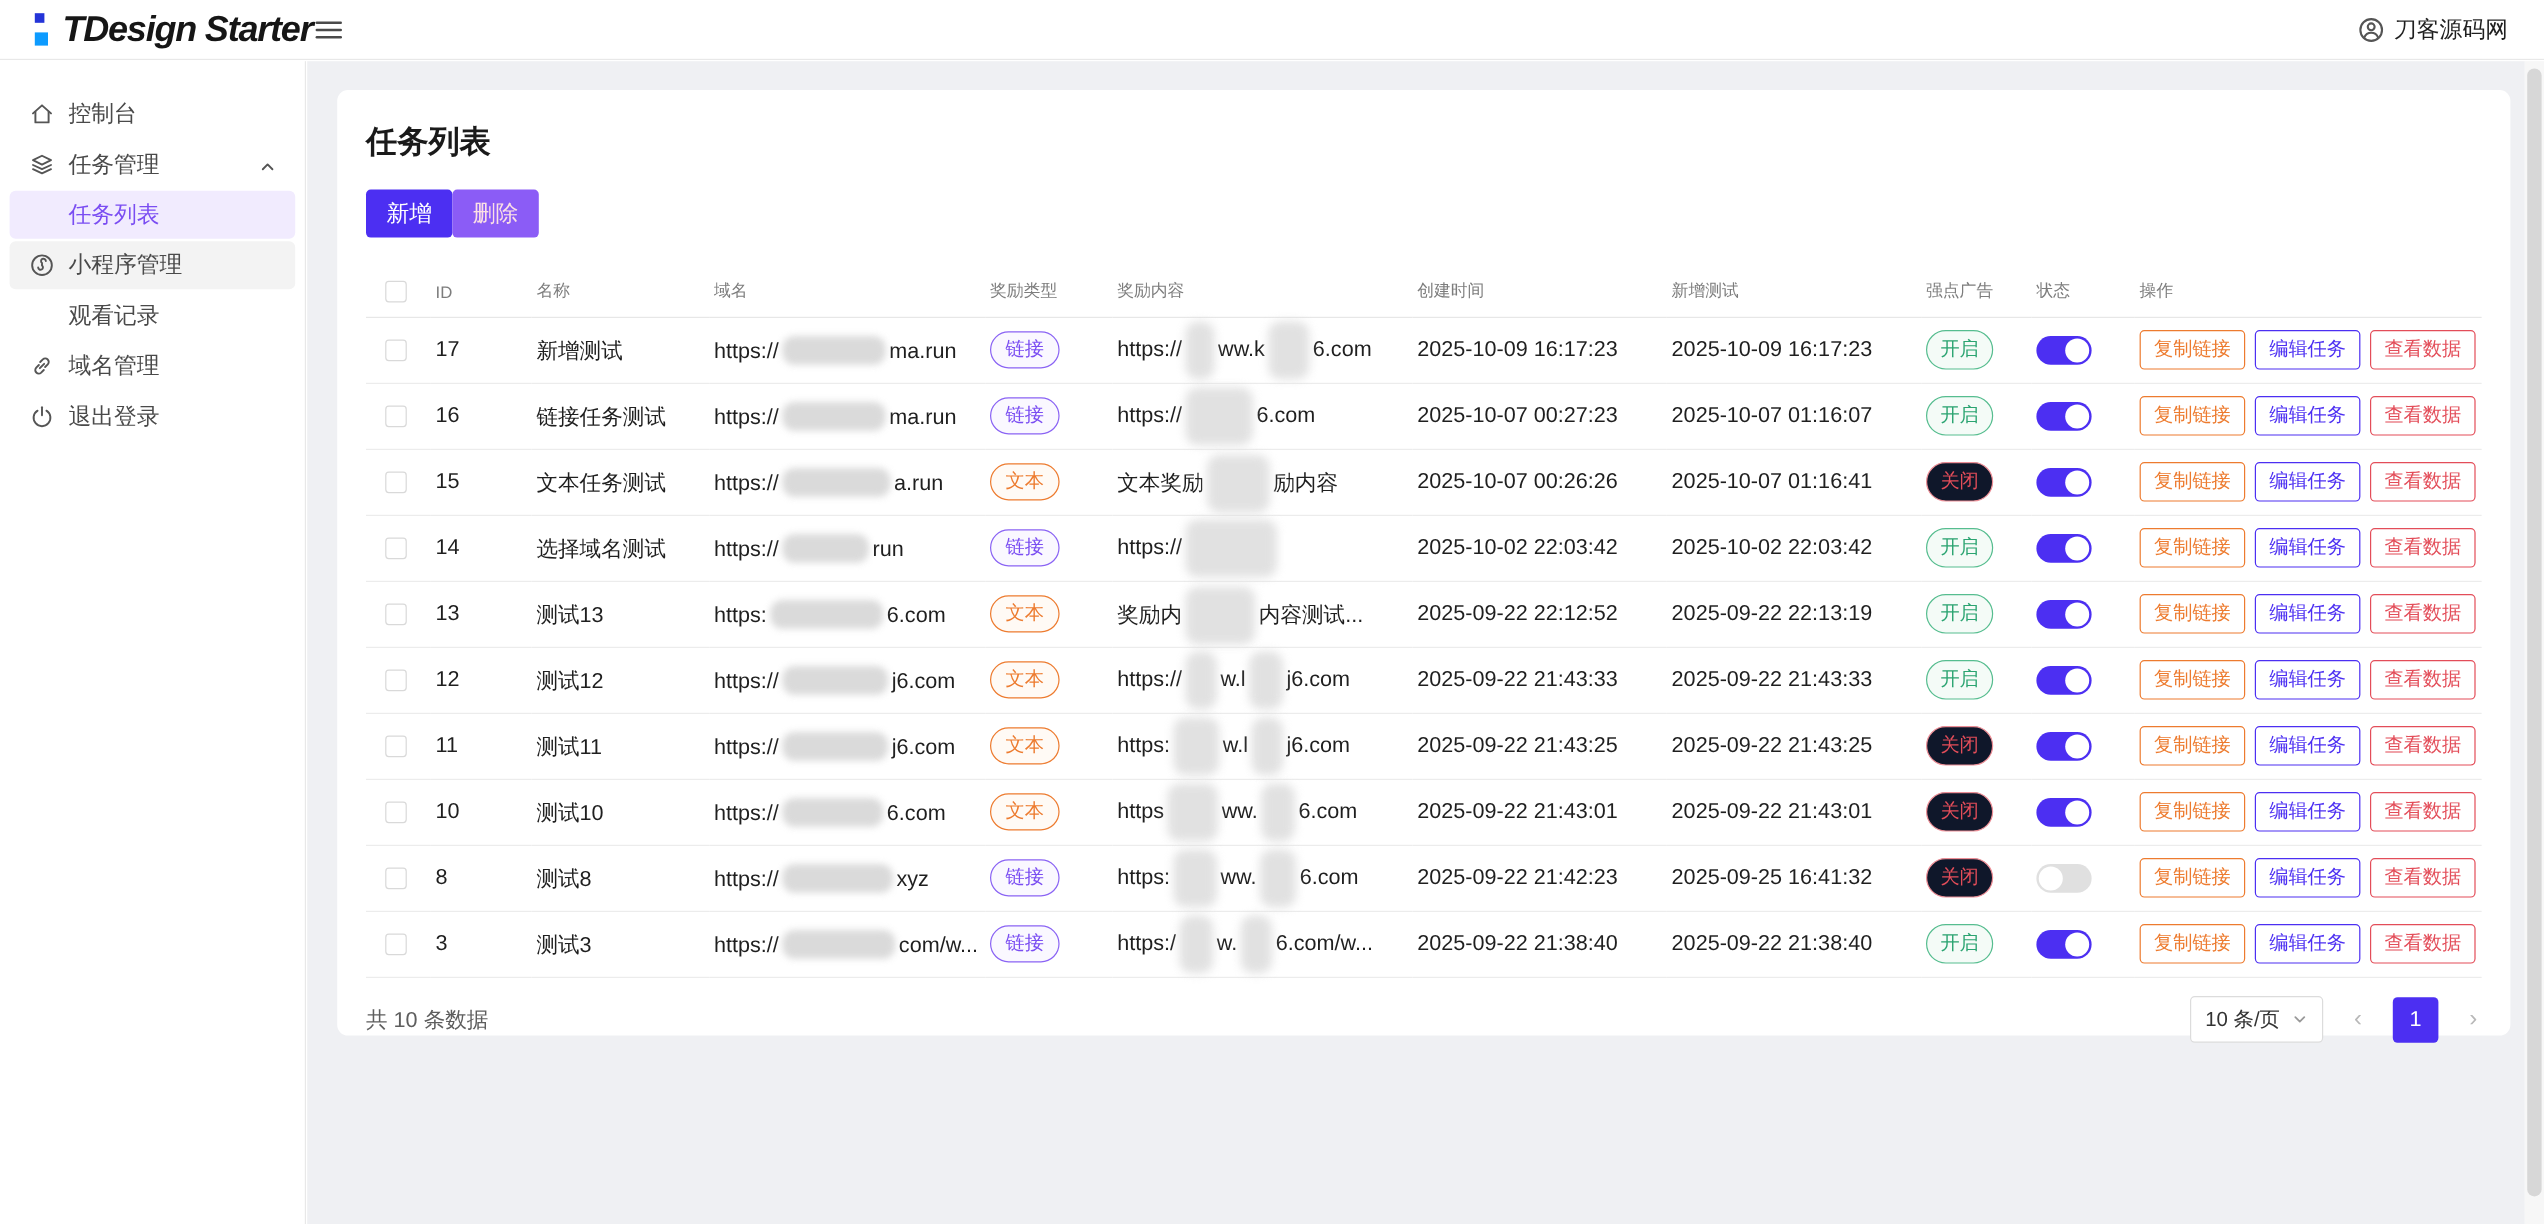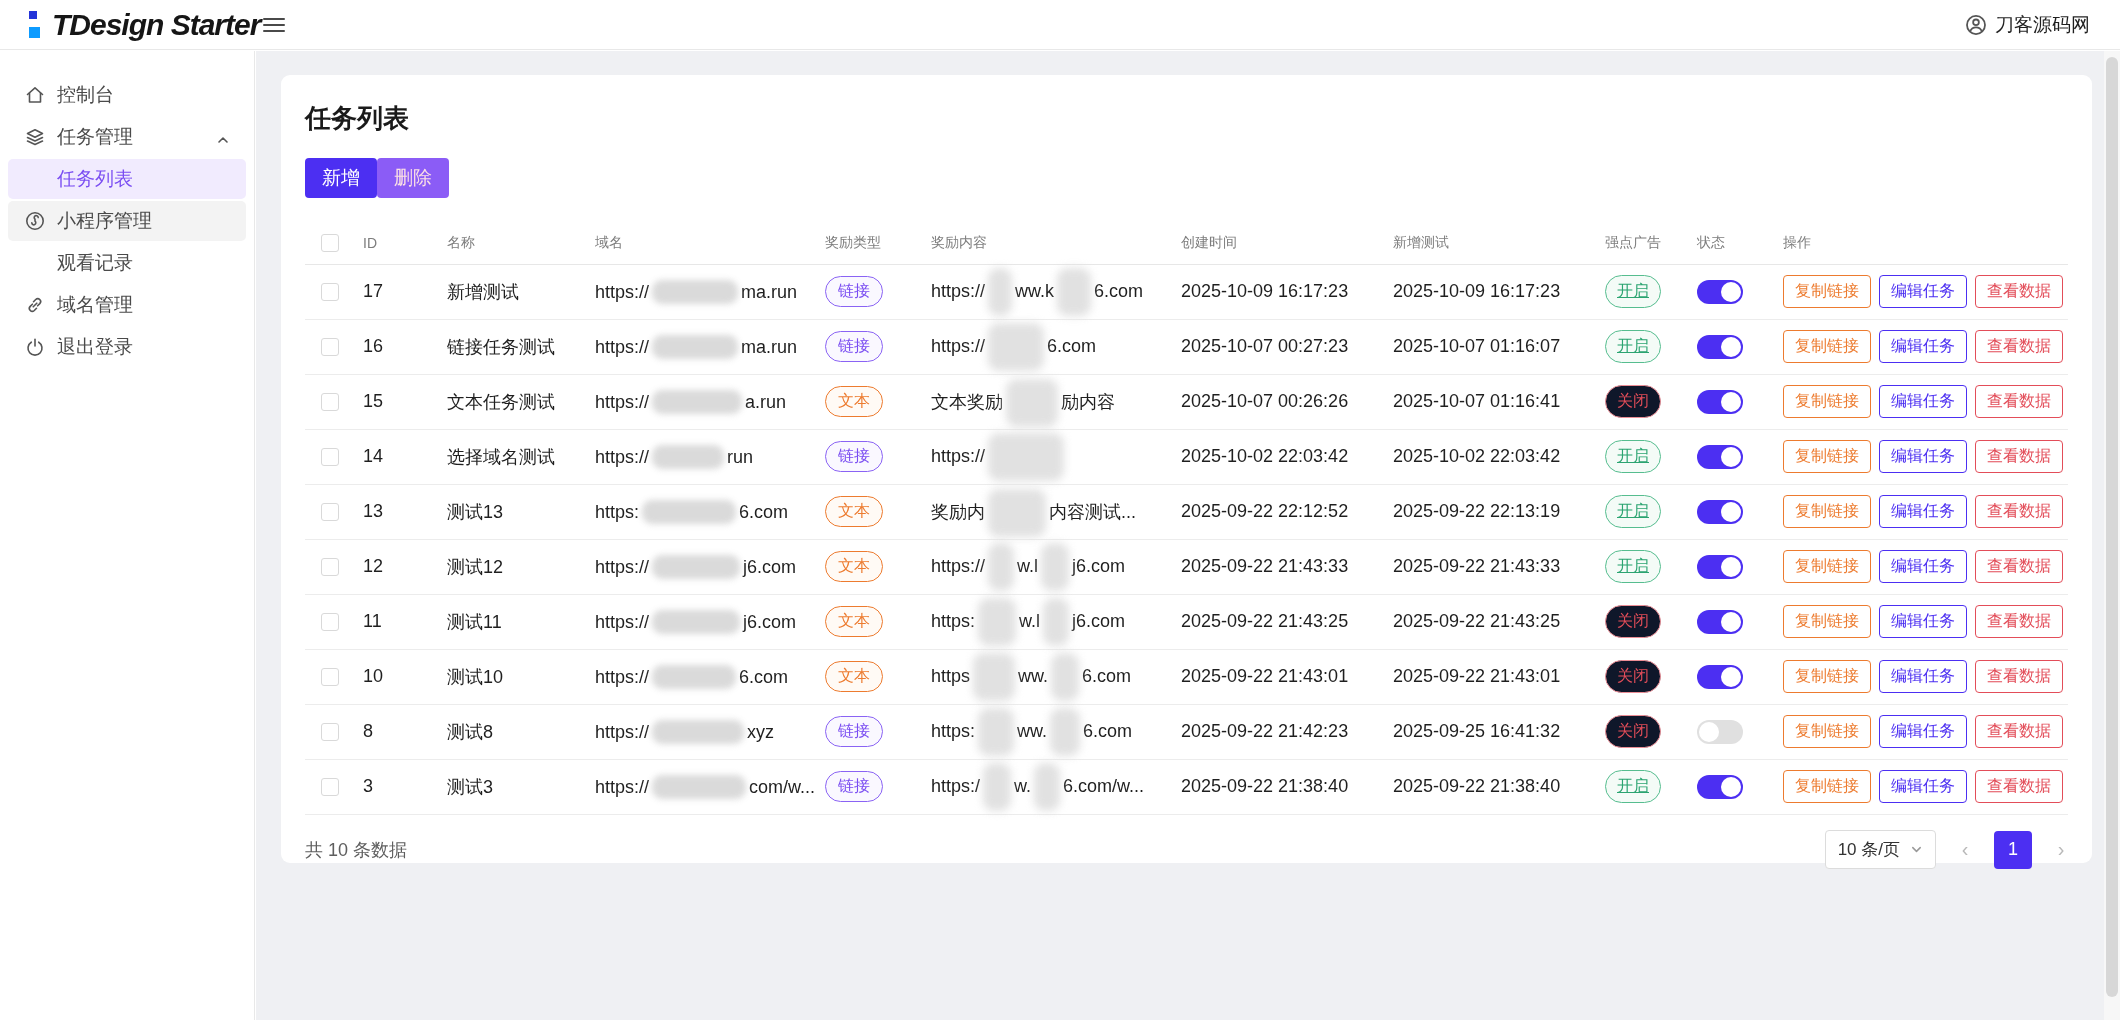--- a/index.html
+++ b/index.html
@@ -41,21 +41,21 @@
   table { width:1763px; border-collapse:collapse; table-layout:fixed; }
   th { text-align:left; font-weight:normal; color:#7d7d7d; font-size:14px; height:42px; border-bottom:1px solid #e7e7e7; padding:0 4px; }
   td { height:55px; border-bottom:1px solid #ececec; font-size:18px; color:#1f1f1f; padding:0 4px; white-space:nowrap; overflow:visible; }
   .cb { width:18px; height:18px; border:1.5px solid #d9d9d9; border-radius:3px; background:#fff; cursor:pointer; margin-left:12px; }
   .blur { display:inline-block; height:24px; background:#d6d6d6; border-radius:10px; filter:blur(3px); vertical-align:-6px; margin:0 3px; opacity:.9; }
   .blur-tall { display:inline-block; height:48px; background:#dadada; border-radius:10px; filter:blur(4px); vertical-align:middle; margin:-14px 3px; opacity:.8; }
   .tag { display:inline-block; border-radius:999px; font-size:16px; padding:4px 12px; border:1px solid; background:#fff; }
   .tag-link { color:#7a4df2; border-color:#8a63f4; background:#faf8ff; }
   .tag-text { color:#ed7b2f; border-color:#ed7b2f; background:#fffaf5; }
   .pill { display:inline-block; border-radius:999px; font-size:16px; padding:5px 11px; border:1px solid; }
-  .pill-on { color:#2ba471; border-color:#56bd8f; background:#f4fbf7;text-decoration:underline; }
+  .pill-on { color:#2ba471; border-color:#56bd8f; background:#f4fbf7; }
   .pill-off { color:#e34d59; border-color:#ec8d95; background:#0f172a; }
   .toggle { position:relative; width:46px; height:24px; border-radius:12px; cursor:pointer; display:inline-block; vertical-align:middle; }
   .toggle.on { background:#4c2ff2; }
   .toggle.off { background:#e0e0e0; }
   .toggle .knob { position:absolute; top:2px; width:20px; height:20px; border-radius:50%; background:#fff; }
   .toggle.on .knob { right:2px; }
   .toggle.off .knob { left:2px; }
   .act { display:inline-block; background:#fff; border:1px solid; border-radius:4px; font-size:16px; padding:5px 11px; margin-right:8px; cursor:pointer; font-family:inherit; }
   .act-copy { color:#ed7b2f; border-color:#ed7b2f; }
   .act-edit { color:#4c2ff2; border-color:#4c2ff2; }

